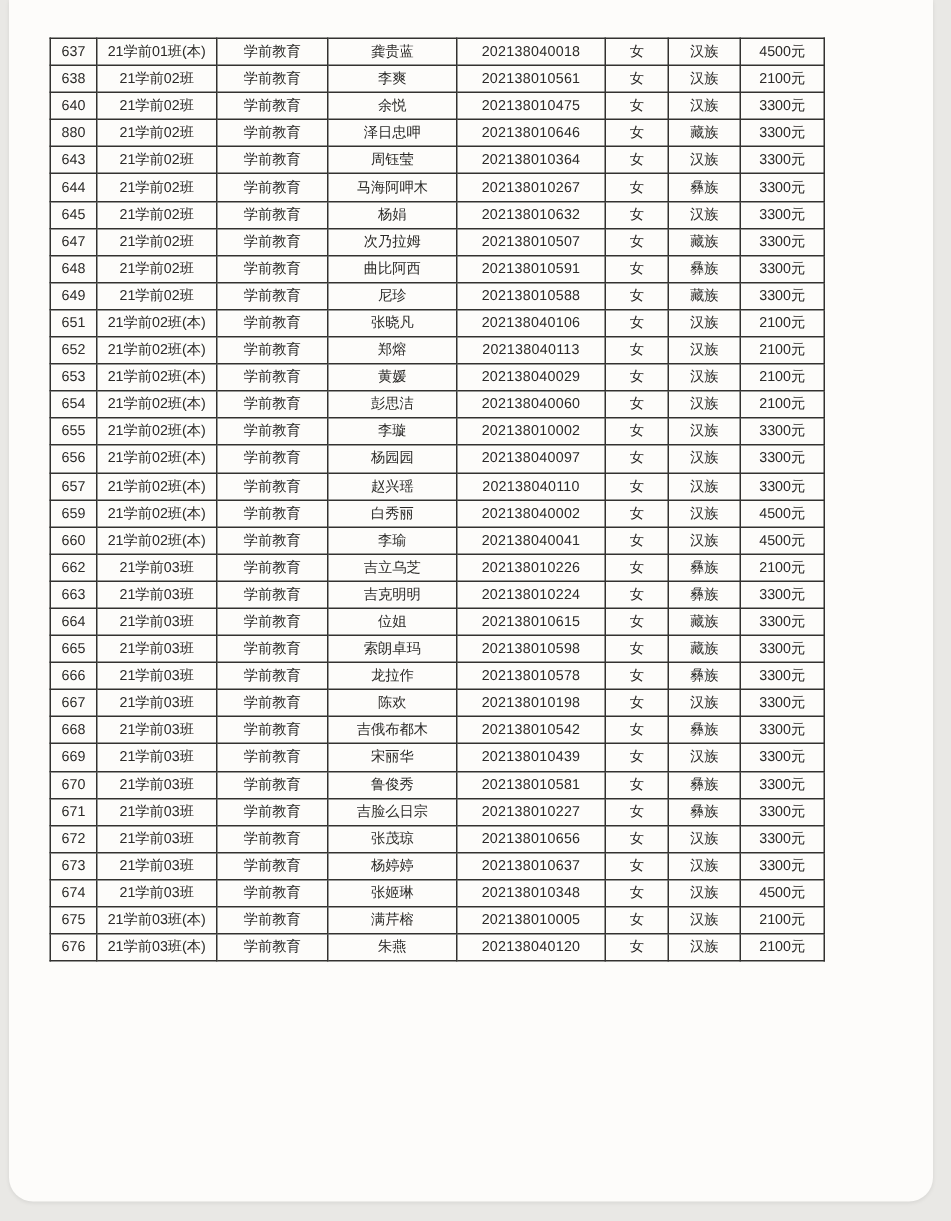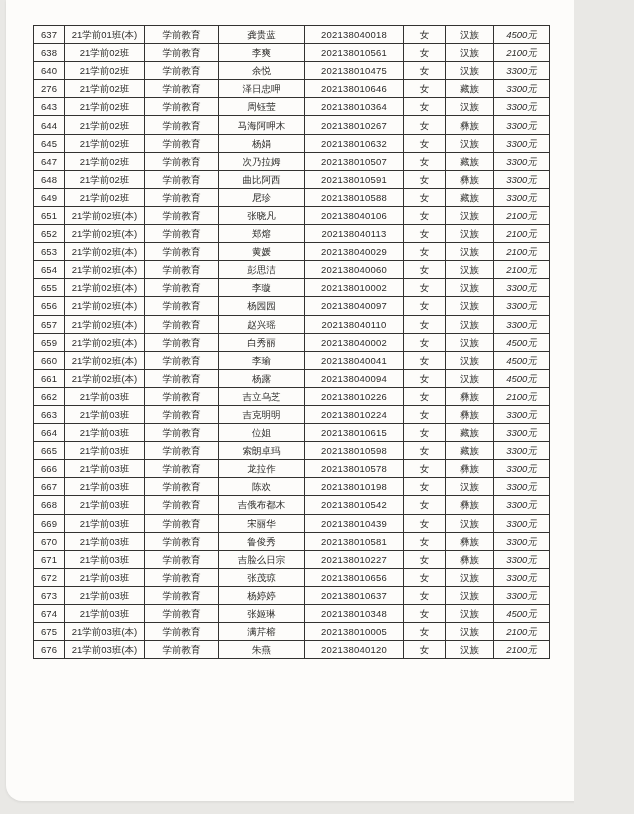--- a/index.html
+++ b/index.html
@@ -3,21 +3,21 @@
 <meta charset="utf-8">
 <style>
   html, body {
     margin: 0;
     padding: 0;
     background: #e9e8e5;
     font-family: "Liberation Sans", "DejaVu Sans", sans-serif;
   }
   .backdrop {
     position: relative;
-    width: 574px;
+    width: 634px;
     height: 814px;
     background: #e9e8e5;
     overflow: hidden;
   }
   .page {
     position: absolute;
     left: 6px;
     top: 0;
     width: 616px;
     height: 801px;
@@ -54,21 +54,21 @@
   col.c-gender     { width: 42px; }
   col.c-ethnicity  { width: 48px; }
   col.c-amount     { width: 56px; }
   td.col-serial     { font-size: 10px; }
   td.col-class      { font-size: 9px; }
   td.col-major      { font-size: 9px; }
   td.col-name       { font-size: 9px; }
   td.col-student-id { font-size: 9.5px; letter-spacing: 0.2px; }
   td.col-gender     { font-size: 9.5px; }
   td.col-ethnicity  { font-size: 9px; }
-  td.col-amount     { font-size: 9.5px; font-style: italic; }
+  td.col-amount     { font-size: 9.5px; }
 </style>
 </head>
 <body style="background: rgb(233, 232, 229);">
 
 <div class="backdrop" style="background: rgb(233, 232, 229);">
   <div class="page" style="background: rgb(253, 252, 250);">
     <table class="roster">
       <colgroup>
         <col class="c-serial">
         <col class="c-class">
@@ -104,21 +104,21 @@
             <td class="col-serial">640</td>
             <td class="col-class">21学前02班</td>
             <td class="col-major">学前教育</td>
             <td class="col-name">余悦</td>
             <td class="col-student-id">202138010475</td>
             <td class="col-gender">女</td>
             <td class="col-ethnicity">汉族</td>
             <td class="col-amount">3300元</td>
           </tr>
           <tr>
-            <td class="col-serial">276</td>
+            <td class="col-serial">880</td>
             <td class="col-class">21学前02班</td>
             <td class="col-major">学前教育</td>
             <td class="col-name">泽日忠呷</td>
             <td class="col-student-id">202138010646</td>
             <td class="col-gender">女</td>
             <td class="col-ethnicity">藏族</td>
             <td class="col-amount">3300元</td>
           </tr>
           <tr>
             <td class="col-serial">643</td>
@@ -259,30 +259,20 @@
             <td class="col-gender">女</td>
             <td class="col-ethnicity">汉族</td>
             <td class="col-amount">4500元</td>
           </tr>
           <tr>
             <td class="col-serial">660</td>
             <td class="col-class">21学前02班(本)</td>
             <td class="col-major">学前教育</td>
             <td class="col-name">李瑜</td>
             <td class="col-student-id">202138040041</td>
-            <td class="col-gender">女</td>
-            <td class="col-ethnicity">汉族</td>
-            <td class="col-amount">4500元</td>
-          </tr>
-          <tr>
-            <td class="col-serial">661</td>
-            <td class="col-class">21学前02班(本)</td>
-            <td class="col-major">学前教育</td>
-            <td class="col-name">杨露</td>
-            <td class="col-student-id">202138040094</td>
             <td class="col-gender">女</td>
             <td class="col-ethnicity">汉族</td>
             <td class="col-amount">4500元</td>
           </tr>
           <tr>
             <td class="col-serial">662</td>
             <td class="col-class">21学前03班</td>
             <td class="col-major">学前教育</td>
             <td class="col-name">吉立乌芝</td>
             <td class="col-student-id">202138010226</td>

